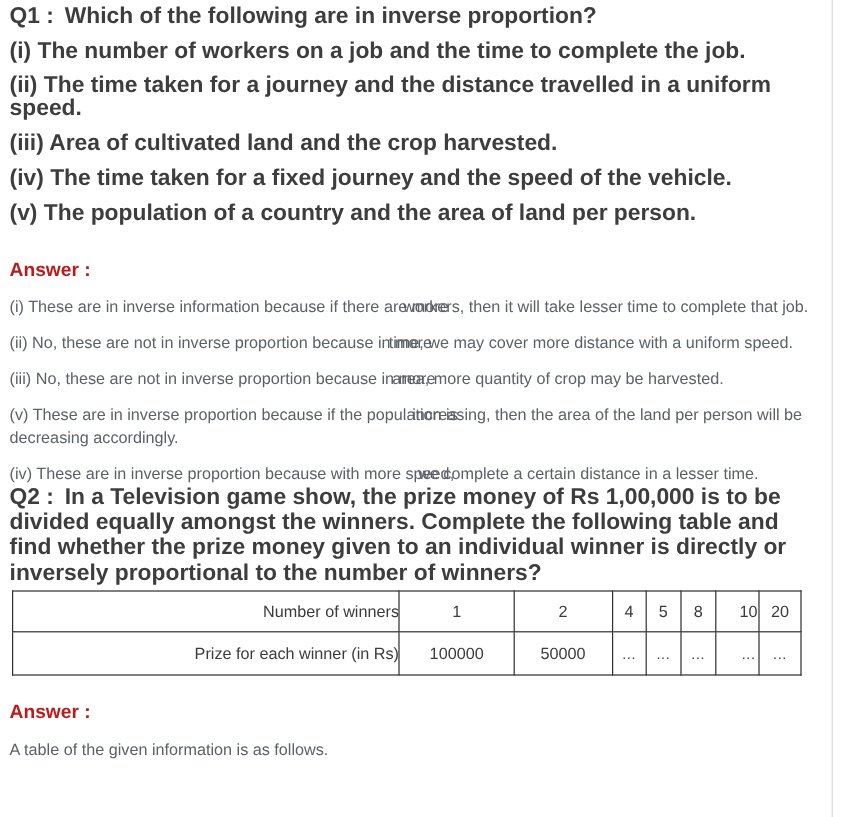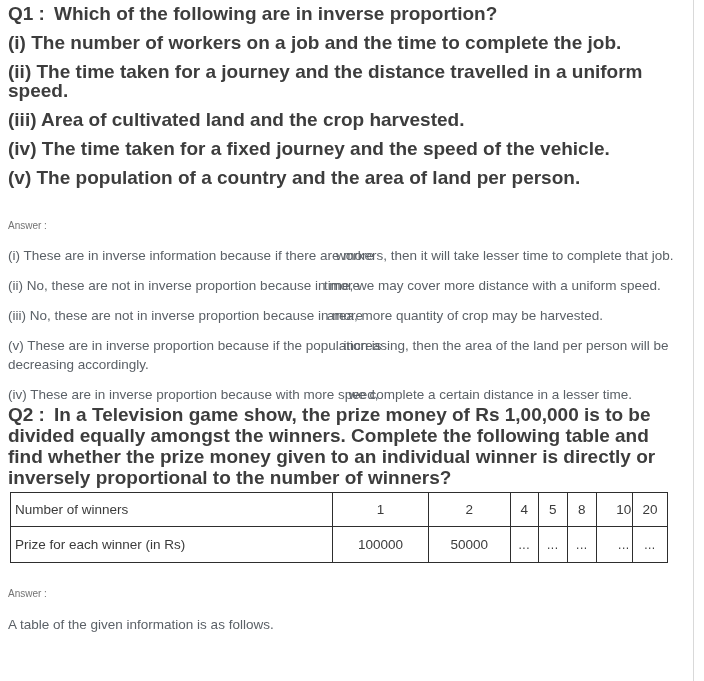--- a/index.html
+++ b/index.html
@@ -17,39 +17,39 @@
   .content {
     position: absolute; left: 0; top: 0;
     width: 694px; height: 681px;
     padding: 4px 0 0 8px;
     overflow: hidden;
   }
   .q { color: #3d3d3d; font-weight: bold; font-size: 19px; line-height: 19px; }
   .qlabel { margin-right: 9px; }
   .qitem { margin-top: 10px; }
   .q2 { line-height: 21px; width: 676px; }
-  .ansHead { color: #737373; font-weight: normal; font-size: 10px; line-height: 19px; margin-top: 29px; }
+  .ansHead { color: #b91c1c; font-weight: bold; font-size: 16px; line-height: 19px; margin-top: 29px; }
   .ansHead2 { margin-top: 21px; }
   .ans {
     color: #5b6167; font-weight: normal; font-size: 13.5px;
     line-height: 19px; margin-top: 11px; width: 694px;
   }
   .shifted { display: inline; }
   .tbl {
     border-collapse: collapse; margin-top: 4px; margin-left: 2px;
     table-layout: fixed; width: 658px;
     font-size: 13.5px; color: #3b3b3b;
   }
   .tbl td {
     border: 1.5px solid #2e2e2e; text-align: center; vertical-align: middle;
     overflow: hidden; white-space: nowrap;
   }
   .tbl tr:nth-child(1) td { height: 34px; }
   .tbl tr:nth-child(2) td { height: 36px; }
-  .tbl td.lab { text-align: left; padding-left: 4px; }
+  .tbl td.lab { text-align: right; padding-left: 4px; }
   .tbl td:nth-child(1) { width: 322px; }
   .tbl td:nth-child(2) { width: 95px; }
   .tbl td:nth-child(3) { width: 82px; }
   .tbl td:nth-child(4) { width: 28px; }
   .tbl td:nth-child(5) { width: 29px; }
   .tbl td:nth-child(6) { width: 29px; }
   .tbl td:nth-child(7) { width: 36px; padding-left: 19px; }
   .tbl td:nth-child(8) { width: 35px; }
   .dots { letter-spacing: 0.5px; font-size: 12px; }
   .intro { margin-top: 12px; }

